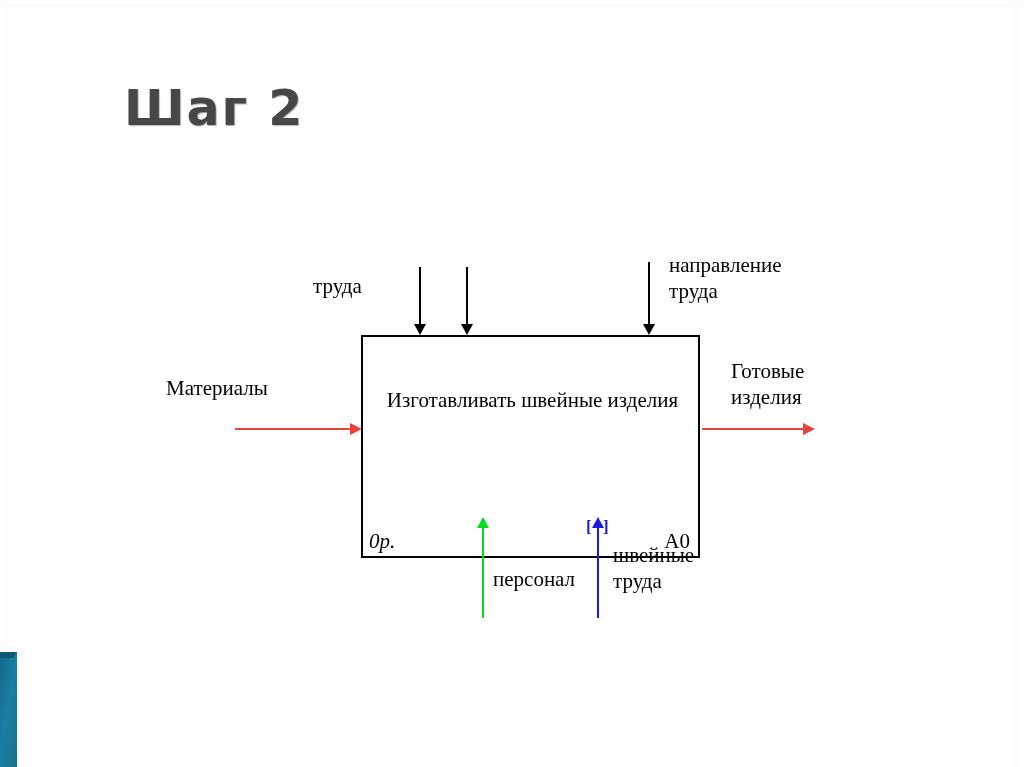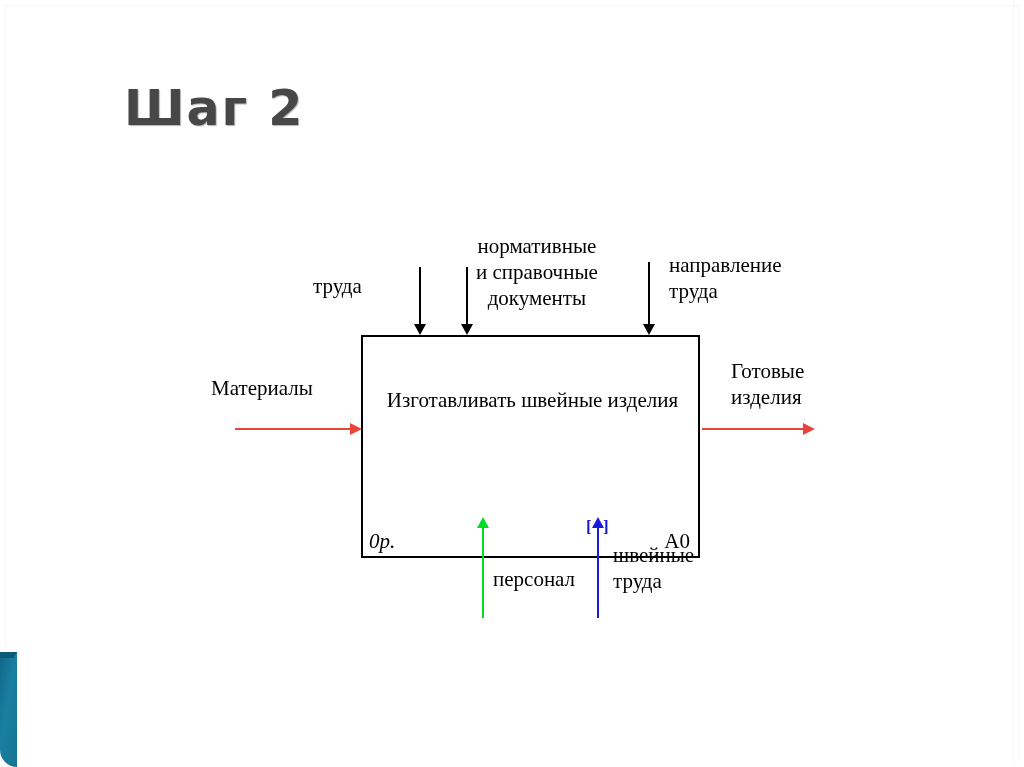--- a/index.html
+++ b/index.html
@@ -7,21 +7,20 @@
     padding: 0;
     background: #ffffff;
   }
   #slide {
     position: relative;
     width: 1024px;
     height: 767px;
     background: #ffffff;
     overflow: hidden;
     font-family: "Liberation Serif", serif;
-    border-radius: 17px;
   }
   
   .frame-line {
     position: absolute;
     background: #f7f7f7;
   }
   .frame-right-1 { top: 0; left: 1013px; width: 1px; height: 767px; }
   .frame-right-2 { top: 0; left: 1018px; width: 1px; height: 767px; }
   .frame-left-1  { top: 0; left: 5px;  width: 1px; height: 767px; }
   .frame-top-1   { top: 5px; left: 0;  width: 1024px; height: 1px; }
@@ -152,32 +151,29 @@
   <div class="frame-line frame-top-1"></div>
 
   <div class="teal-bar"></div>
 
   <div class="slide-title">Шаг 2</div>
 
   <div class="lbl" style="left:313px; top:273px;">труда</div>
   <div class="arrow-line vline" style="left:419px; top:267px; height:60px;"></div>
   <div class="arrowhead head-down" style="left:414px; top:324px;"></div>
 
-  <div class="lbl" style="left:476px; top:233px; text-align:center;">нормативные
-и справочные
-документы</div>
   <div class="arrow-line vline" style="left:466px; top:267px; height:60px;"></div>
   <div class="arrowhead head-down" style="left:461px; top:324px;"></div>
 
   <div class="lbl" style="left:669px; top:252px;">направление
 труда</div>
   <div class="arrow-line vline" style="left:648px; top:262px; height:65px;"></div>
   <div class="arrowhead head-down" style="left:643px; top:324px;"></div>
 
-  <div class="lbl" style="left:166px; top:375px;margin-left:45px;">Материалы</div>
+  <div class="lbl" style="left:166px; top:375px;">Материалы</div>
   <div class="arrow-line hline" style="left:235px; top:428px; width:120px; background:#e8443a;"></div>
   <div class="arrowhead head-right" style="left:350px; top:423px; border-left-color:#e8443a;"></div>
 
   <div class="activity-box">
     <div class="activity-title">Изготавливать
 швейные изделия</div>
     <div class="box-cost">0р.</div>
     <div class="box-code">A0</div>
   </div>
 

